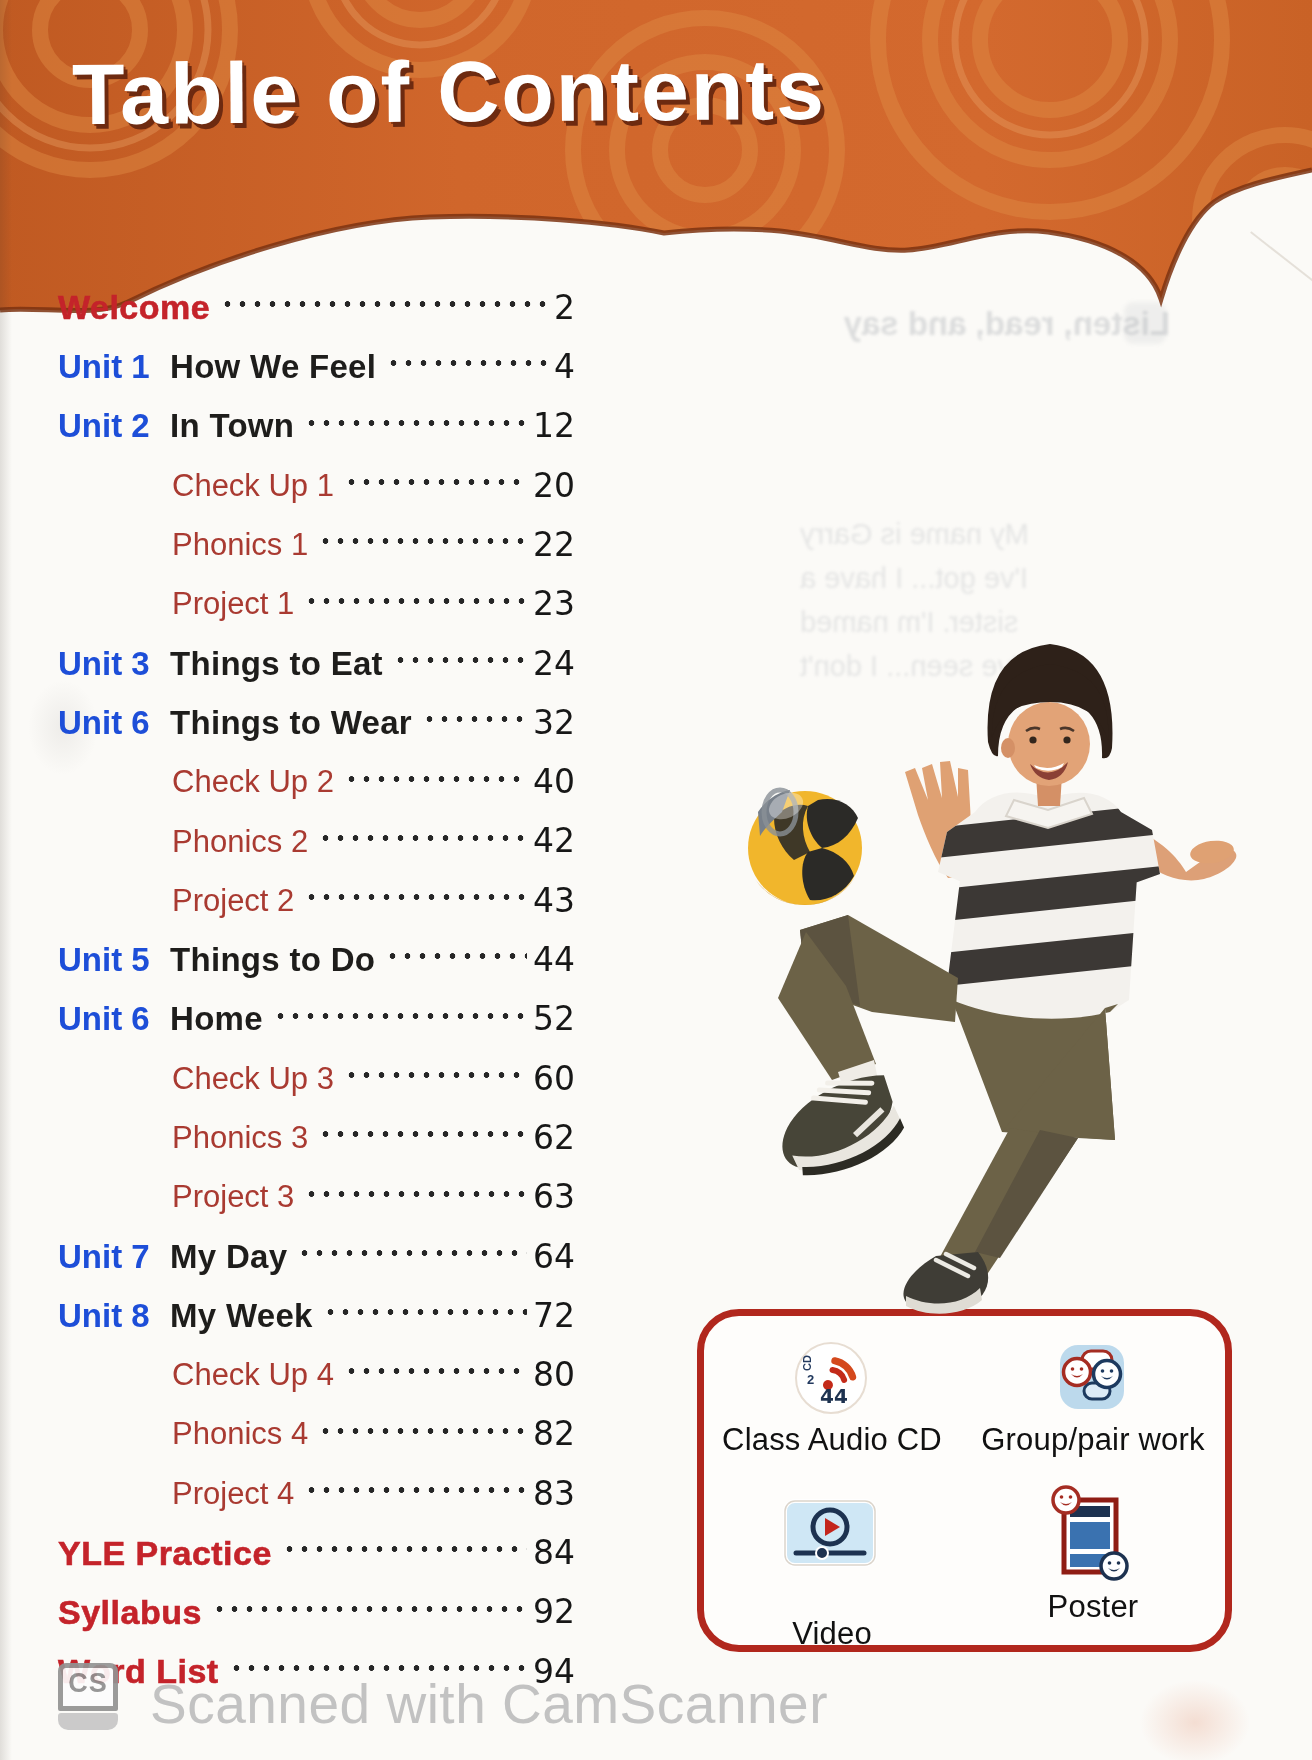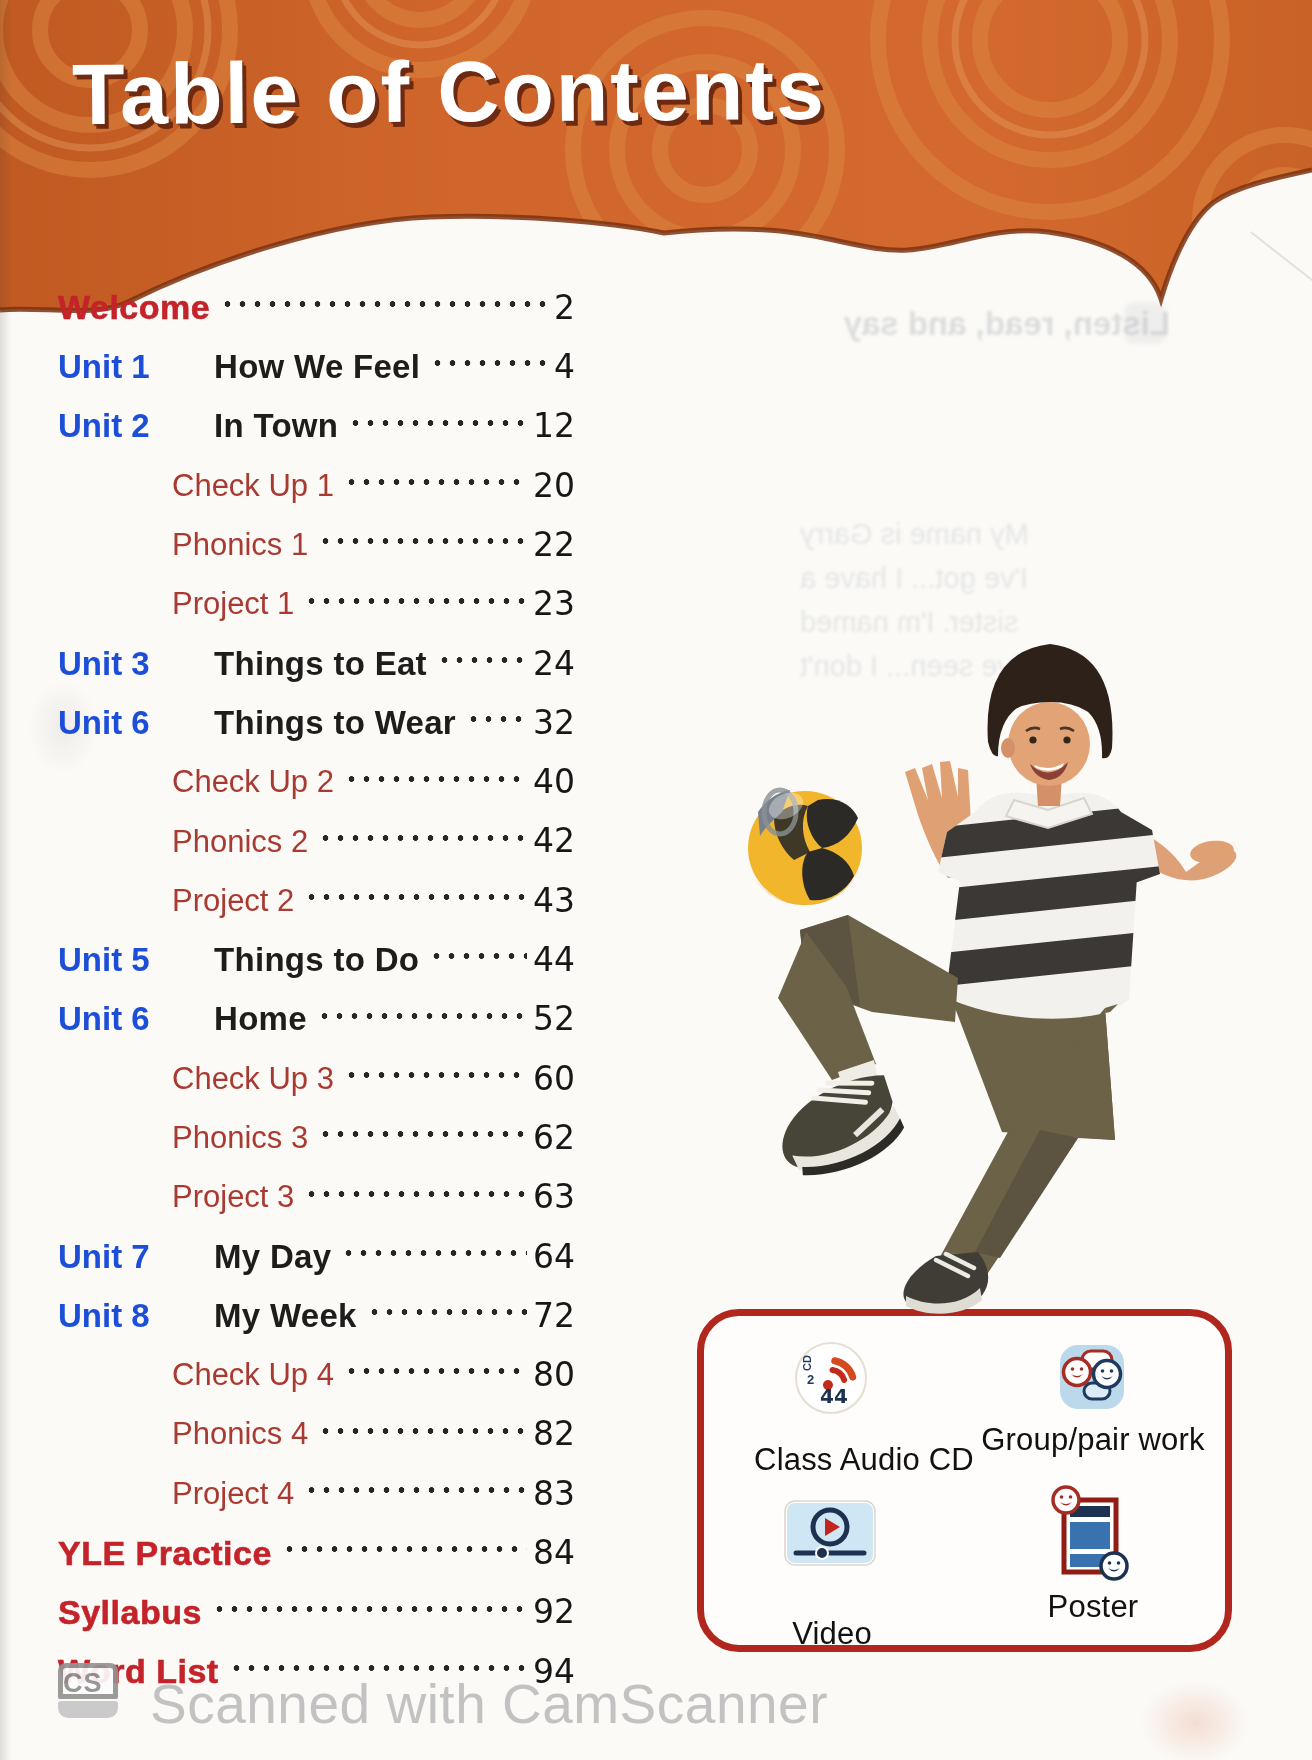--- a/index.html
+++ b/index.html
@@ -27,39 +27,39 @@
     background:radial-gradient(closest-side,rgba(233,178,155,.40),rgba(233,178,155,0));}
   .smudge{position:absolute;left:28px;top:680px;width:70px;height:95px;border-radius:50%;
     background:radial-gradient(closest-side,rgba(120,115,110,.10),rgba(120,115,110,0));}
 
   
   #toc-rows{position:absolute;left:58px;top:278px;width:517px;}
   .toc-row{display:flex;align-items:center;height:59.3px;}
   .toc-row .label,.toc-row .unit,.toc-row .title,.toc-row .page{line-height:1.02;white-space:nowrap;}
   .toc-row.main .label{font-size:34px;font-weight:800;color:#c4232a;letter-spacing:.5px;-webkit-text-stroke:.6px #c4232a;}
   .toc-row.unit .unit{font-size:33px;font-weight:800;color:#1d4ed8;width:112px;flex:none;}
-  .toc-row.unit .title{font-size:33px;font-weight:800;color:#1e1d1b;letter-spacing:.3px;margin-left:44px;}
+  .toc-row.unit .title{font-size:33px;font-weight:800;color:#1e1d1b;letter-spacing:.3px;}
   .toc-row.sub{padding-left:114px;}
   .toc-row.sub .label{font-size:31px;font-weight:400;color:#a93a31;}
   .dots{flex:1;height:8px;margin:0 6px 7px 10px;
     background-image:radial-gradient(circle,#262626 2.6px,rgba(0,0,0,0) 3.1px);
     background-size:15px 8px;background-repeat:repeat-x;background-position:left bottom;}
   .page{font-family:"DejaVu Sans",sans-serif;font-size:33px;font-weight:500;color:#171717;}
 
   
   .legend-box{position:absolute;left:697px;top:1309px;width:535px;height:343px;
     border:7px solid #b1271d;border-radius:42px;background:#fefdfb;box-sizing:border-box;}
   .legend-label{position:absolute;font-size:31px;color:#111;text-align:center;letter-spacing:.2px;}
   .icon-abs{position:absolute;}
 
   
   .watermark{position:absolute;left:0;top:0;width:1312px;height:1760px;pointer-events:none;}
   .cs-icon{position:absolute;left:58px;top:1663px;width:60px;opacity:.92;}
-  .cs-top{box-sizing:border-box;width:60px;height:36px;border:5px solid #939393;border-radius:8px 8px 2px 2px;
-    background:#fdfdfd;color:#8f8f8f;font-size:27px;font-weight:700;text-align:left;line-height:30px;letter-spacing:1px;}
+  .cs-top{box-sizing:border-box;width:60px;height:48px;border:5px solid #939393;border-radius:8px 8px 2px 2px;
+    background:#fdfdfd;color:#8f8f8f;font-size:27px;font-weight:700;text-align:center;line-height:30px;letter-spacing:1px;}
   .cs-slab{width:60px;height:17px;margin-top:2px;background:#c7c7c7;border-radius:3px 3px 10px 10px;}
   .cs-text{position:absolute;left:150px;top:1672px;font-size:55px;color:#c2c2c2;letter-spacing:.5px;}
 </style>
 </head>
 <body>
 
 <div id="page">
 
   <svg class="banner-svg" width="1312" height="470" viewBox="0 0 1312 470">
     <defs>
@@ -289,21 +289,21 @@
     <circle cx="16" cy="16" r="13" fill="#ffffff" stroke="#a52d23" stroke-width="3.5"></circle>
     <circle cx="11.5" cy="13" r="1.8" fill="#a52d23"></circle>
       <circle cx="20.5" cy="13" r="1.8" fill="#a52d23"></circle>
     <path d="M10,18 Q16,25 22,18 Q16,22 10,18 Z" fill="#a52d23"></path>
     <circle cx="64" cy="82" r="13" fill="#ffffff" stroke="#1d3250" stroke-width="3.5"></circle>
     <circle cx="59.5" cy="79" r="1.8" fill="#1d3250"></circle>
       <circle cx="68.5" cy="79" r="1.8" fill="#1d3250"></circle>
     <path d="M58,84 Q64,91 70,84 Q64,88 58,84 Z" fill="#1d3250"></path>
   </svg>
 
-  <div class="legend-label" style="left:744px;top:1422px;width:240px;margin-top:20px;">Class Audio CD</div>
+  <div class="legend-label" style="left:712px;top:1422px;width:240px;">Class Audio CD</div>
   <div class="legend-label" style="left:958px;top:1422px;width:270px;">Group/pair work</div>
   <div class="legend-label" style="left:712px;top:1588px;width:240px;margin-top:28px;">Video</div>
   <div class="legend-label" style="left:958px;top:1589px;width:270px;">Poster</div>
 
   <svg class="icon-abs" style="left:600px;top:560px;" width="650" height="770" viewBox="600 560 650 770">
     <defs>
       <clipPath id="shirtClip">
         <path d="M975,812 C988,794 1016,786 1048,799 C1080,787 1108,793 1121,812
                  L1152,830 L1160,874 L1121,888 L1138,862 L1129,1000 L1110,1012
                  C1062,1025 992,1020 952,1002 L947,986 L962,864 L976,888 L938,872 L947,832 Z"></path>

